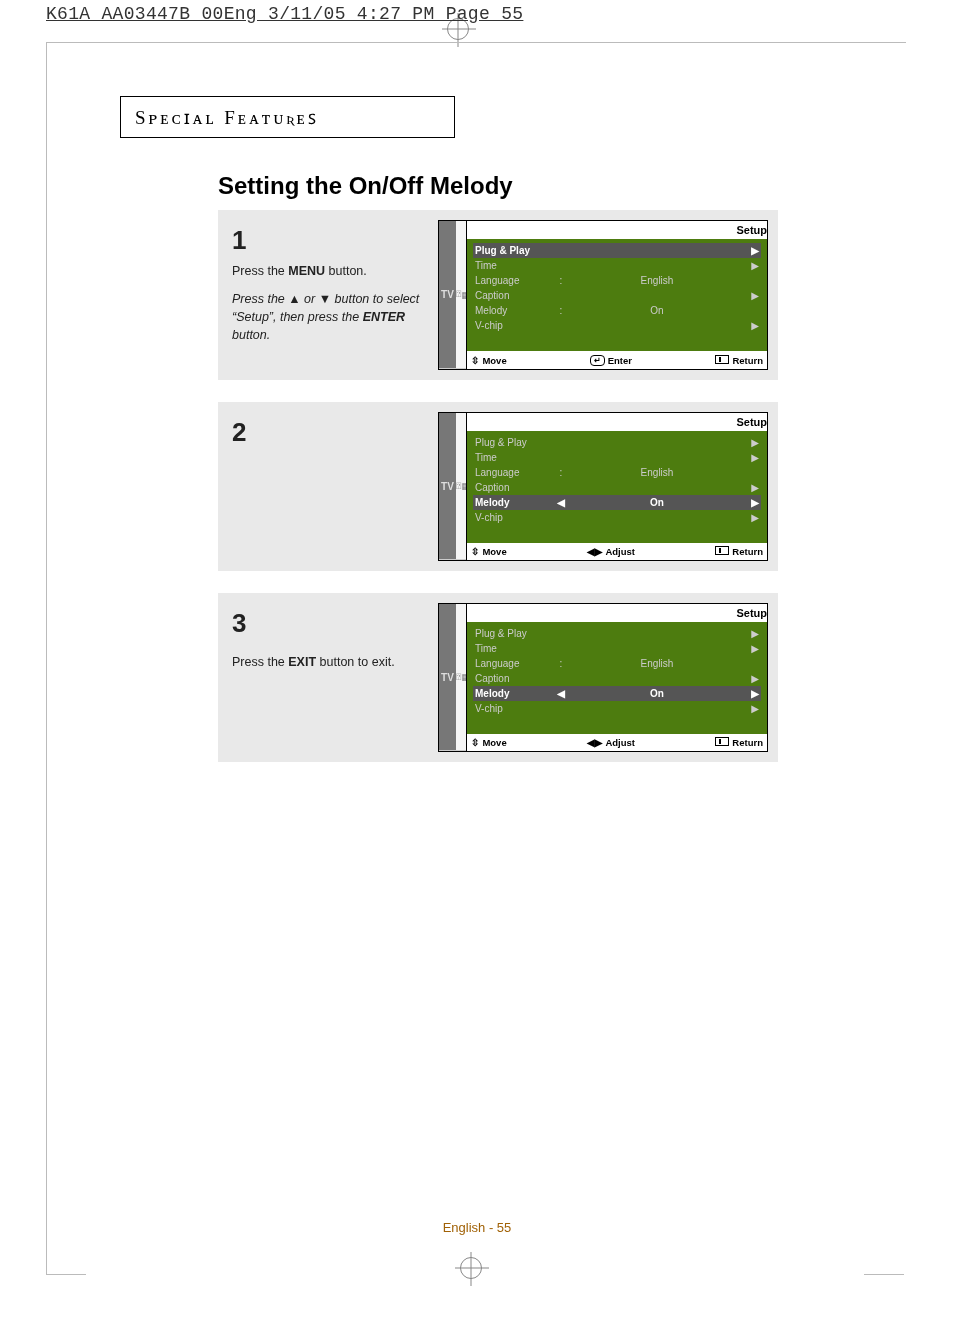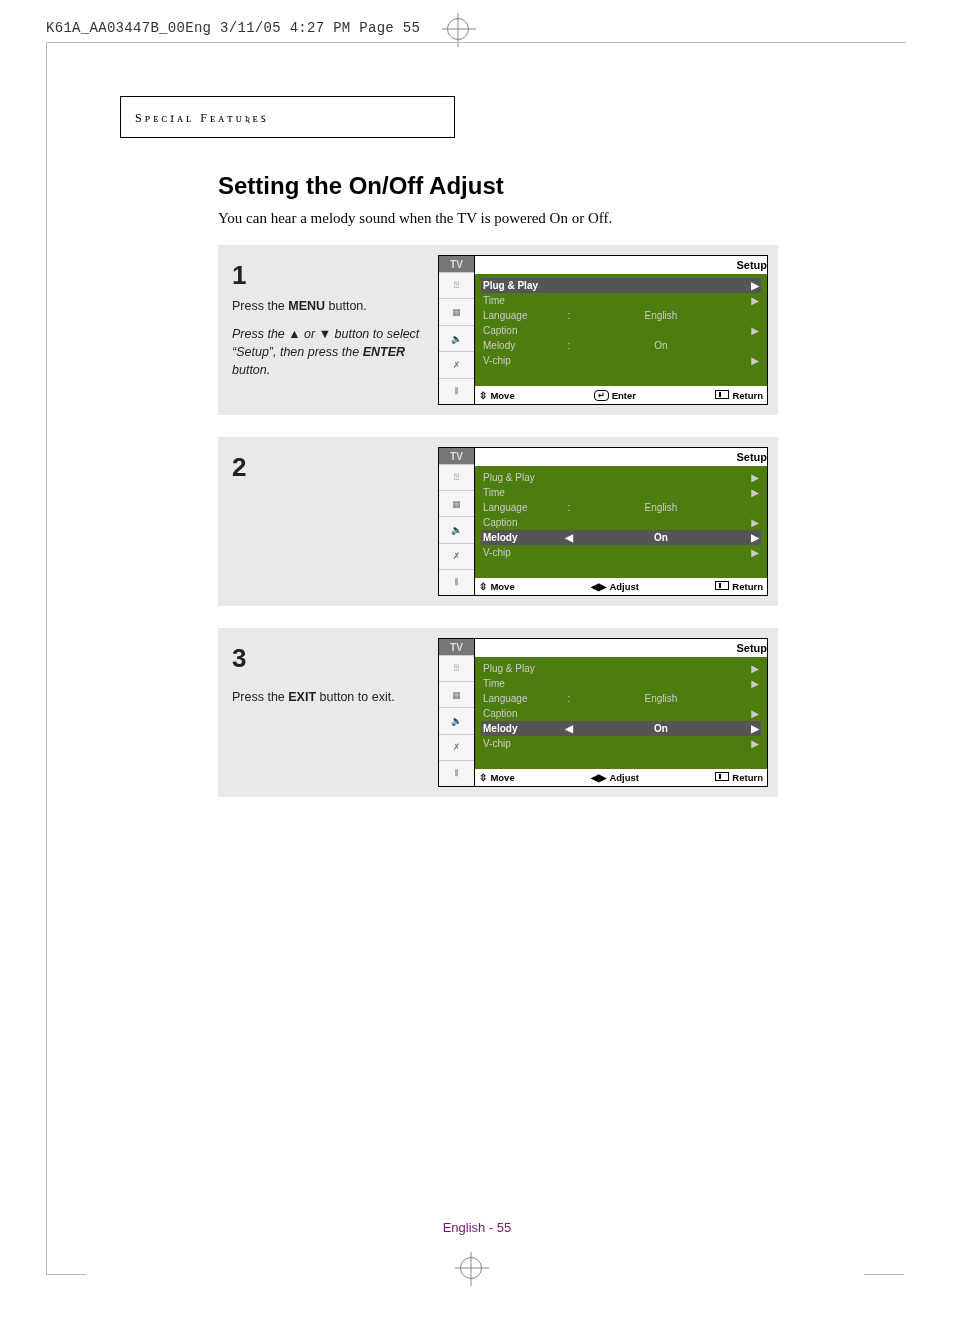--- a/index.html
+++ b/index.html
@@ -22,25 +22,26 @@
     position: absolute;
     background: #888;
   }
   .reg-mark::before { left: 50%; top: -6px; width: 1px; height: 34px; transform: translateX(-50%); }
   .reg-mark::after  { top: 50%; left: -6px; height: 1px; width: 34px; transform: translateY(-50%); }
   .reg-tl { top: 18px; left: 447px; }
   .reg-br { bottom: 52px; left: 460px; }
 
   .top-line {
     position: absolute;
-    top: 20px; left: 46px;
+    top: 4px; left: 46px;
     font-family: "Courier New", monospace;
-    font-size: 14px;
+    font-size: 18px;
     color: #333;
     letter-spacing: 0.3px;
+    text-decoration: underline;
   }
   .page-frame {
     position: absolute;
     top: 42px; left: 46px;
     width: 860px; height: 1230px;
     border-left: 1px solid #bbb;
     border-top: 1px solid #bbb;
   }
   .corner-bl {
     position: absolute;
@@ -60,21 +61,21 @@
   .section-box {
     position: absolute;
     top: 96px; left: 120px;
     width: 335px; height: 42px;
     border: 1px solid #000;
     display: flex; align-items: center;
     padding-left: 14px;
   }
   .section-label {
     font-family: Georgia, "Times New Roman", serif;
-    font-size: 12px;
+    font-size: 19px;
     letter-spacing: 3px;
     font-variant: small-caps;
   }
   .content {
     position: absolute;
     top: 172px; left: 218px;
     width: 560px;
   }
   .title {
     font-family: Arial, Helvetica, sans-serif;
@@ -107,26 +108,26 @@
     font-size: 26px;
     margin-bottom: 2px;
   }
   .bold { font-weight: bold; }
   .osd {
     flex: 1;
     display: flex;
     gap: 0;
   }
   .osd-sidebar {
-    width: 36px;
+    width: 28px;
     border: 1px solid #000;
     border-right: none;
     background: #f5f5f5;
     display: flex;
-    flex-direction: column;
+    flex-direction: row;
   }
   .osd-tab {
     flex: 1;
     display: flex;
     align-items: center;
     justify-content: center;
     font-size: 9px;
     color: #777;
     border-bottom: 1px solid #ccc;
   }
@@ -177,21 +178,21 @@
   }
   .foot-item { display: flex; align-items: center; gap: 3px; }
   .foot-glyph { font-size: 10px; }
   .page-footer {
     position: absolute;
     bottom: 96px;
     left: 0; width: 100%;
     text-align: center;
     font-family: Arial, Helvetica, sans-serif;
     font-size: 13px;
-    color: #701a75;
+    color: #a16207;
   }
   .menu-icon-return {
     border: 1.5px solid #000;
     width: 14px; height: 9px;
     display: inline-block;
     position: relative;
   }
   .menu-icon-return::after {
     content: "";
     position: absolute;
@@ -218,22 +219,21 @@
 <div class="page-frame"></div>
 <div class="corner-bl"></div>
 <div class="corner-bl-v"></div>
 <div class="corner-br"></div>
 
 <div class="section-box">
   <span class="section-label">Sᴘᴇᴄɪᴀʟ Fᴇᴀᴛᴜʀᴇꜱ</span>
 </div>
 
 <div class="content">
-  <div class="title">Setting the On/Off Adjust</div>
-  <div class="intro">You can hear a melody sound when the TV is powered On or Off.</div>
+  <div class="title">Setting the On/Off Melody</div>
 
   <div id="steps-container">
       <div class="step">
         <div class="step-text">
           <div class="step-num">1</div>
           <div>Press the <span class="bold">MENU</span> button.</div>
           <div style="margin-top: 10px; font-style: italic;">Press the ▲ or ▼ button to select “Setup”, then press the <span class="bold">ENTER</span> button.</div>
         </div>
         <div class="osd">
           <div class="osd-sidebar">

